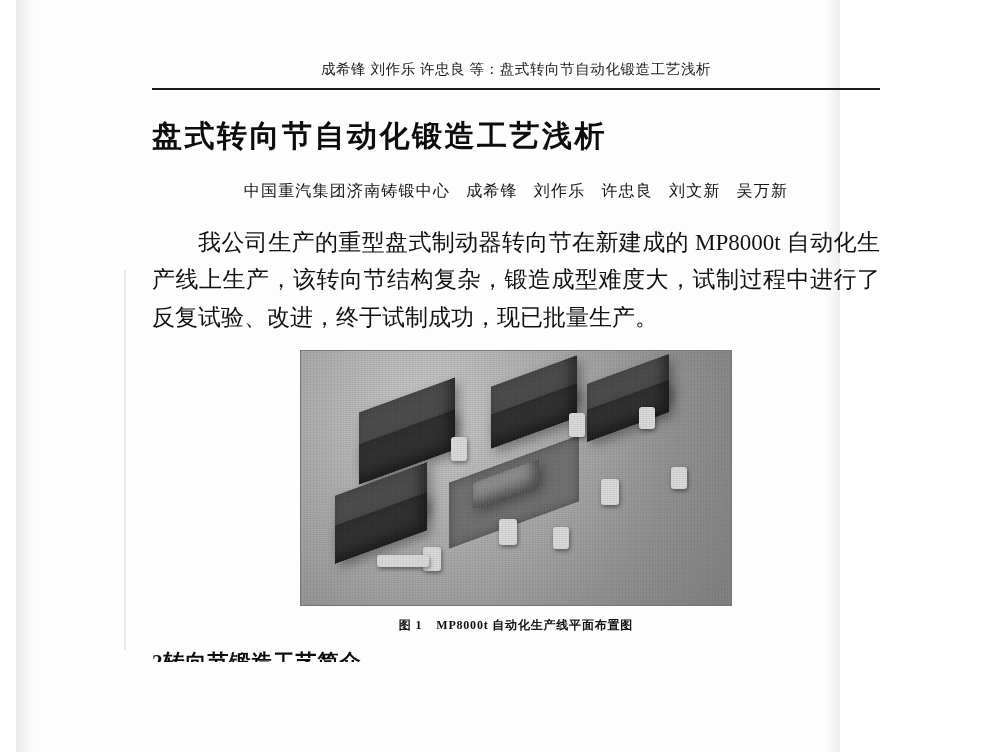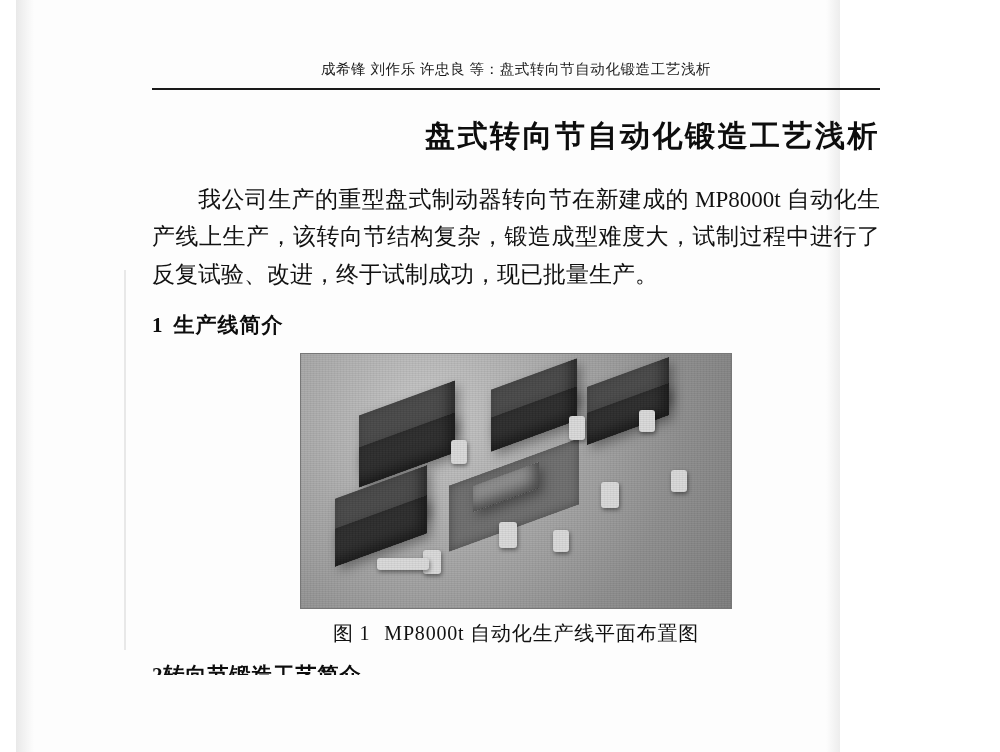--- a/index.html
+++ b/index.html
@@ -61,21 +61,21 @@
     color: #1b1b1b;
     padding-bottom: 9px;
   }
   .head-rule {
     border-top: 2.2px solid #1a1a1a;
     width: 100%;
     margin-bottom: 26px;
   }
 
   .article-title {
-    text-align: right;
+    text-align: left;
     font-size: 30px;
     font-weight: bold;
     letter-spacing: 2.5px;
     color: #0d0d0d;
     margin: 6px 0 24px 0;
   }
 
   .authors {
     text-align: center;
     font-size: 16px;
@@ -147,24 +147,25 @@
     transform: skewY(-20deg);
     box-shadow: inset 0 0 10px rgba(0,0,0,.35);
   }
   .robot {
     position: absolute;
     background: #d9d9d9;
     border-radius: 3px;
     box-shadow: 1px 2px 4px rgba(0,0,0,.45);
   }
   .fig-caption {
-    font-size: 20px;
+    font-size: 12px;
     letter-spacing: .8px;
     margin-top: 11px;
     color: #111111;
+    font-weight: bold;
   }
   .fig-caption .cap-gap { display: inline-block; width: 14px; }
 
   .section-clip {
     margin-top: 14px;
     height: 14px;
     overflow: hidden;
   }
   .section-clip h2 {
     margin: 0;
@@ -182,26 +183,26 @@
   <div class="scan-edge-right"></div>
   <div class="scan-mark"></div>
 
   <div class="content">
 
     <div class="running-head">成希锋 刘作乐 许忠良 等：盘式转向节自动化锻造工艺浅析</div>
     <div class="head-rule"></div>
 
     <h1 class="article-title">盘式转向节自动化锻造工艺浅析</h1>
 
+    <div class="authors">
+      <span>中国重汽集团济南铸锻中心</span><span class="sep"></span><span>成希锋</span><span class="sep"></span><span>刘作乐</span><span class="sep"></span><span>许忠良</span><span class="sep"></span><span>刘文新</span><span class="sep"></span><span>吴万新</span>
+    </div>
 
     <p class="body-text">我公司生产的重型盘式制动器转向节在新建成的 MP8000t 自动化生产线上生产，该转向节结构复杂，锻造成型难度大，试制过程中进行了反复试验、改进，终于试制成功，现已批量生产。</p>
 
-    <h2 class="section">
-      <span class="num">1</span><span>生产线简介</span>
-    </h2>
 
 
     <div class="figure">
       <div class="fig-img">
         <div class="fig-bg"></div>
 
         <div class="blk top" style="left:58px; top:44px; width:96px; height:54px;"></div>
         <div class="blk" style="left:58px; top:76px; width:96px; height:40px;"></div>
 
         <div class="blk top" style="left:190px; top:20px; width:86px; height:46px;"></div>

